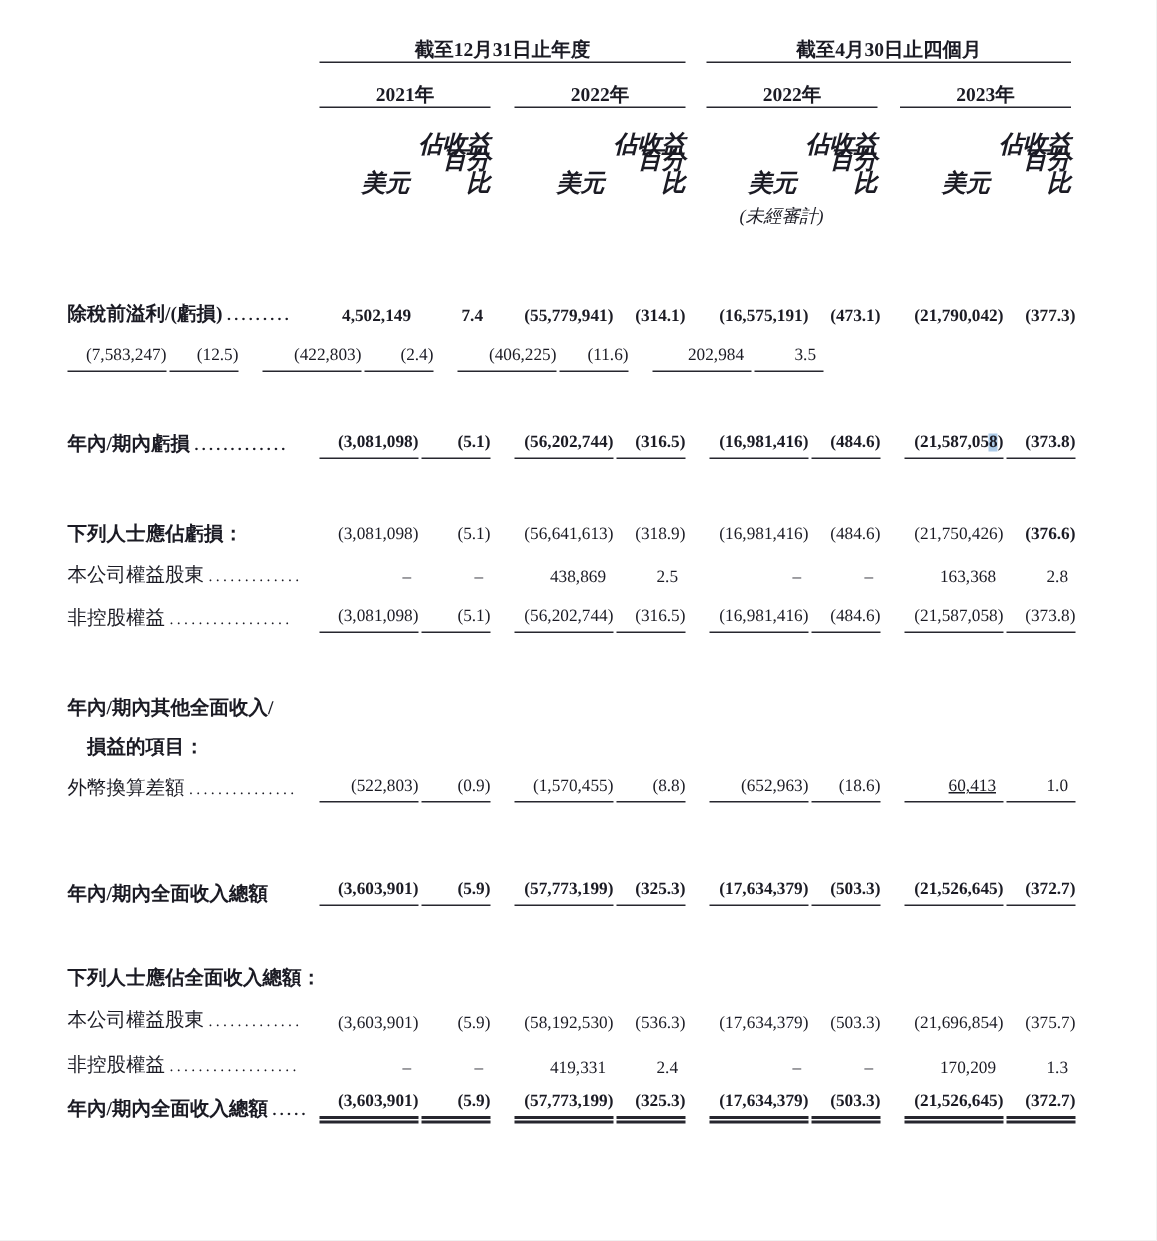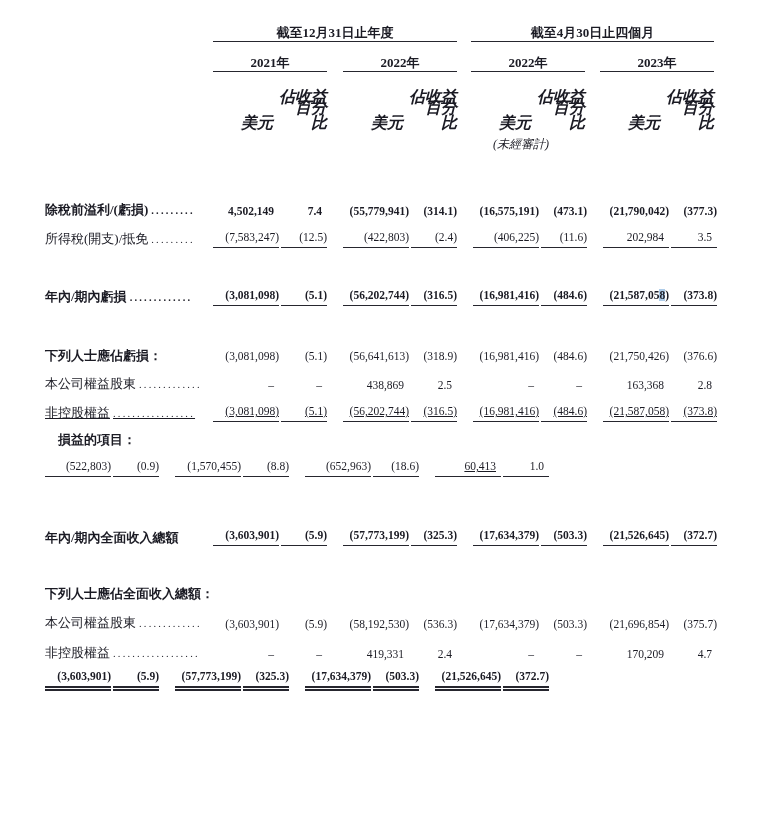--- a/index.html
+++ b/index.html
@@ -143,21 +143,20 @@
           <span style="white-space: nowrap;">(473.1)</span>
         </div>
         <div class="cell usd gs vb">
           <span style="white-space: nowrap;">(21,790,042)</span>
         </div>
         <div class="cell pct vb">
           <span style="white-space: nowrap;">(377.3)</span>
         </div>
       </div>
       <div class="row" style="height: 29px;">
-        <div class="lbl"><span>所得稅(開支)/抵免</span><span class="dots">.........</span></div>
         <div class="cell usd us">
           <span style="white-space: nowrap;">(7,583,247)</span>
         </div>
         <div class="cell pct us">
           <span style="white-space: nowrap;">(12.5)</span>
         </div>
         <div class="cell usd gs us">
           <span style="white-space: nowrap;">(422,803)</span>
         </div>
         <div class="cell pct us">
@@ -220,21 +219,21 @@
         <div class="cell usd gs">
           <span style="white-space: nowrap;">(16,981,416)</span>
         </div>
         <div class="cell pct">
           <span style="white-space: nowrap;">(484.6)</span>
         </div>
         <div class="cell usd gs">
           <span style="white-space: nowrap;">(21,750,426)</span>
         </div>
         <div class="cell pct">
-          <span style="white-space: nowrap;">(376.6)</span>
+          <span style="white-space: nowrap; font-weight: bold;">(376.6)</span>
         </div>
       </div>
       <div class="row" style="height: 29px;">
         <div class="lbl"><span>本公司權益股東</span><span class="dots">.............</span></div>
         <div class="cell usd">
           <span style="white-space: nowrap; padding-right: 5px;">–</span>
         </div>
         <div class="cell pct">
           <span style="white-space: nowrap; padding-right: 5px;">–</span>
         </div>
@@ -250,21 +249,21 @@
         <div class="cell pct">
           <span style="white-space: nowrap; padding-right: 5px;">–</span>
         </div>
         <div class="cell usd gs">
           <span style="white-space: nowrap; padding-right: 5px;">163,368</span>
         </div>
         <div class="cell pct">
           <span style="white-space: nowrap; padding-right: 5px;">2.8</span>
         </div>
       </div>
-      <div class="row" style="height: 29px; text-decoration: underline;">
+      <div class="row" style="height: 29px;">
         <div class="lbl"><span>非控股權益</span><span class="dots">.................</span></div>
         <div class="cell usd us">
           <span style="white-space: nowrap;">(3,081,098)</span>
         </div>
         <div class="cell pct us">
           <span style="white-space: nowrap;">(5.1)</span>
         </div>
         <div class="cell usd gs us">
           <span style="white-space: nowrap;">(56,202,744)</span>
         </div>
@@ -277,24 +276,28 @@
         <div class="cell pct us">
           <span style="white-space: nowrap;">(484.6)</span>
         </div>
         <div class="cell usd gs us">
           <span style="white-space: nowrap;">(21,587,058)</span>
         </div>
         <div class="cell pct us">
           <span style="white-space: nowrap;">(373.8)</span>
         </div>
       </div>
+      <div class="row" style="height: 26px; margin-top: 32px;">
+        <div class="lbl lb"><span>年內/期內其他全面收入/</span></div>
+      </div>
       <div class="row" style="height: 26px;">
         <div class="lbl lb ind"><span>損益的項目：</span></div>
       </div>
       <div class="row" style="height: 29px;">
+        <div class="lbl"><span>外幣換算差額</span><span class="dots">...............</span></div>
         <div class="cell usd us">
           <span style="white-space: nowrap;">(522,803)</span>
         </div>
         <div class="cell pct us">
           <span style="white-space: nowrap;">(0.9)</span>
         </div>
         <div class="cell usd gs us">
           <span style="white-space: nowrap;">(1,570,455)</span>
         </div>
         <div class="cell pct us">
@@ -387,24 +390,25 @@
         <div class="cell usd gs">
           <span style="white-space: nowrap; padding-right: 5px;">–</span>
         </div>
         <div class="cell pct">
           <span style="white-space: nowrap; padding-right: 5px;">–</span>
         </div>
         <div class="cell usd gs">
           <span style="white-space: nowrap; padding-right: 5px;">170,209</span>
         </div>
         <div class="cell pct">
-          <span style="white-space: nowrap; padding-right: 5px;">4.7</span>
+          <span style="white-space: nowrap; padding-right: 5px;">1.3</span>
         </div>
       </div>
       <div class="row" style="height: 29px;">
+        <div class="lbl lb"><span>年內/期內全面收入總額</span><span class="dots">.....</span></div>
         <div class="cell usd ud vb">
           <span style="white-space: nowrap;">(3,603,901)</span>
         </div>
         <div class="cell pct ud vb">
           <span style="white-space: nowrap;">(5.9)</span>
         </div>
         <div class="cell usd gs ud vb">
           <span style="white-space: nowrap;">(57,773,199)</span>
         </div>
         <div class="cell pct ud vb">

